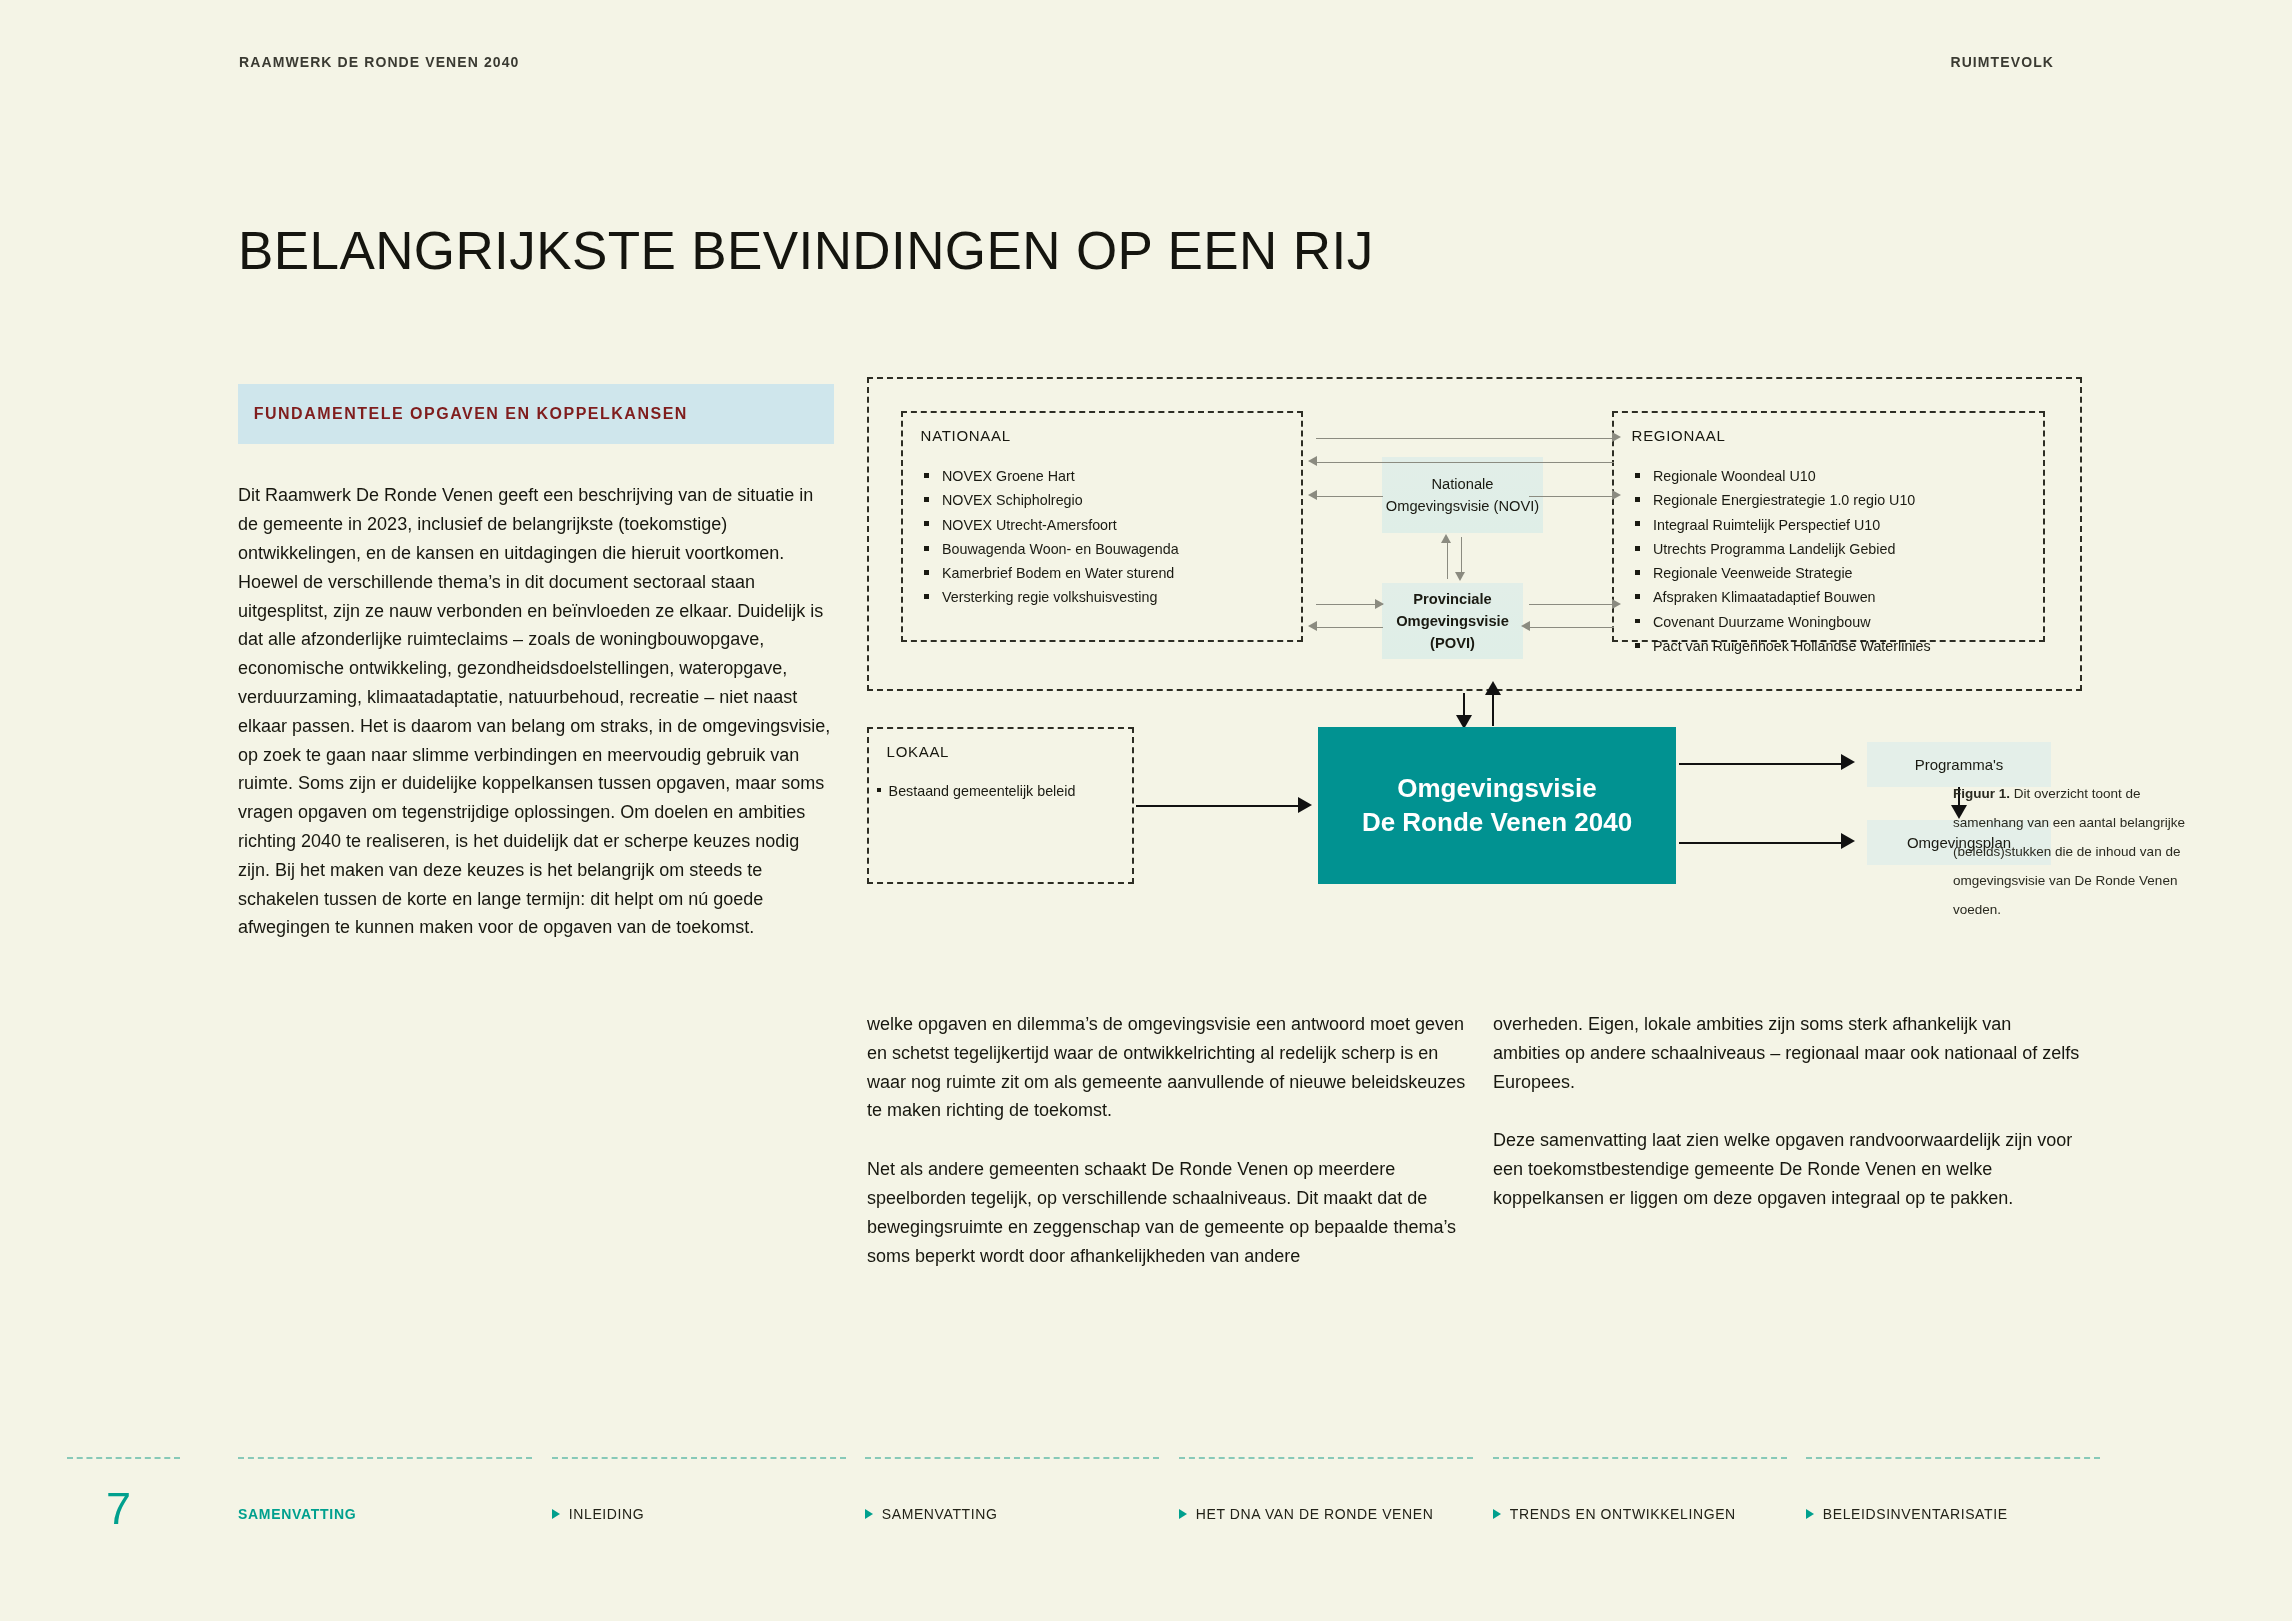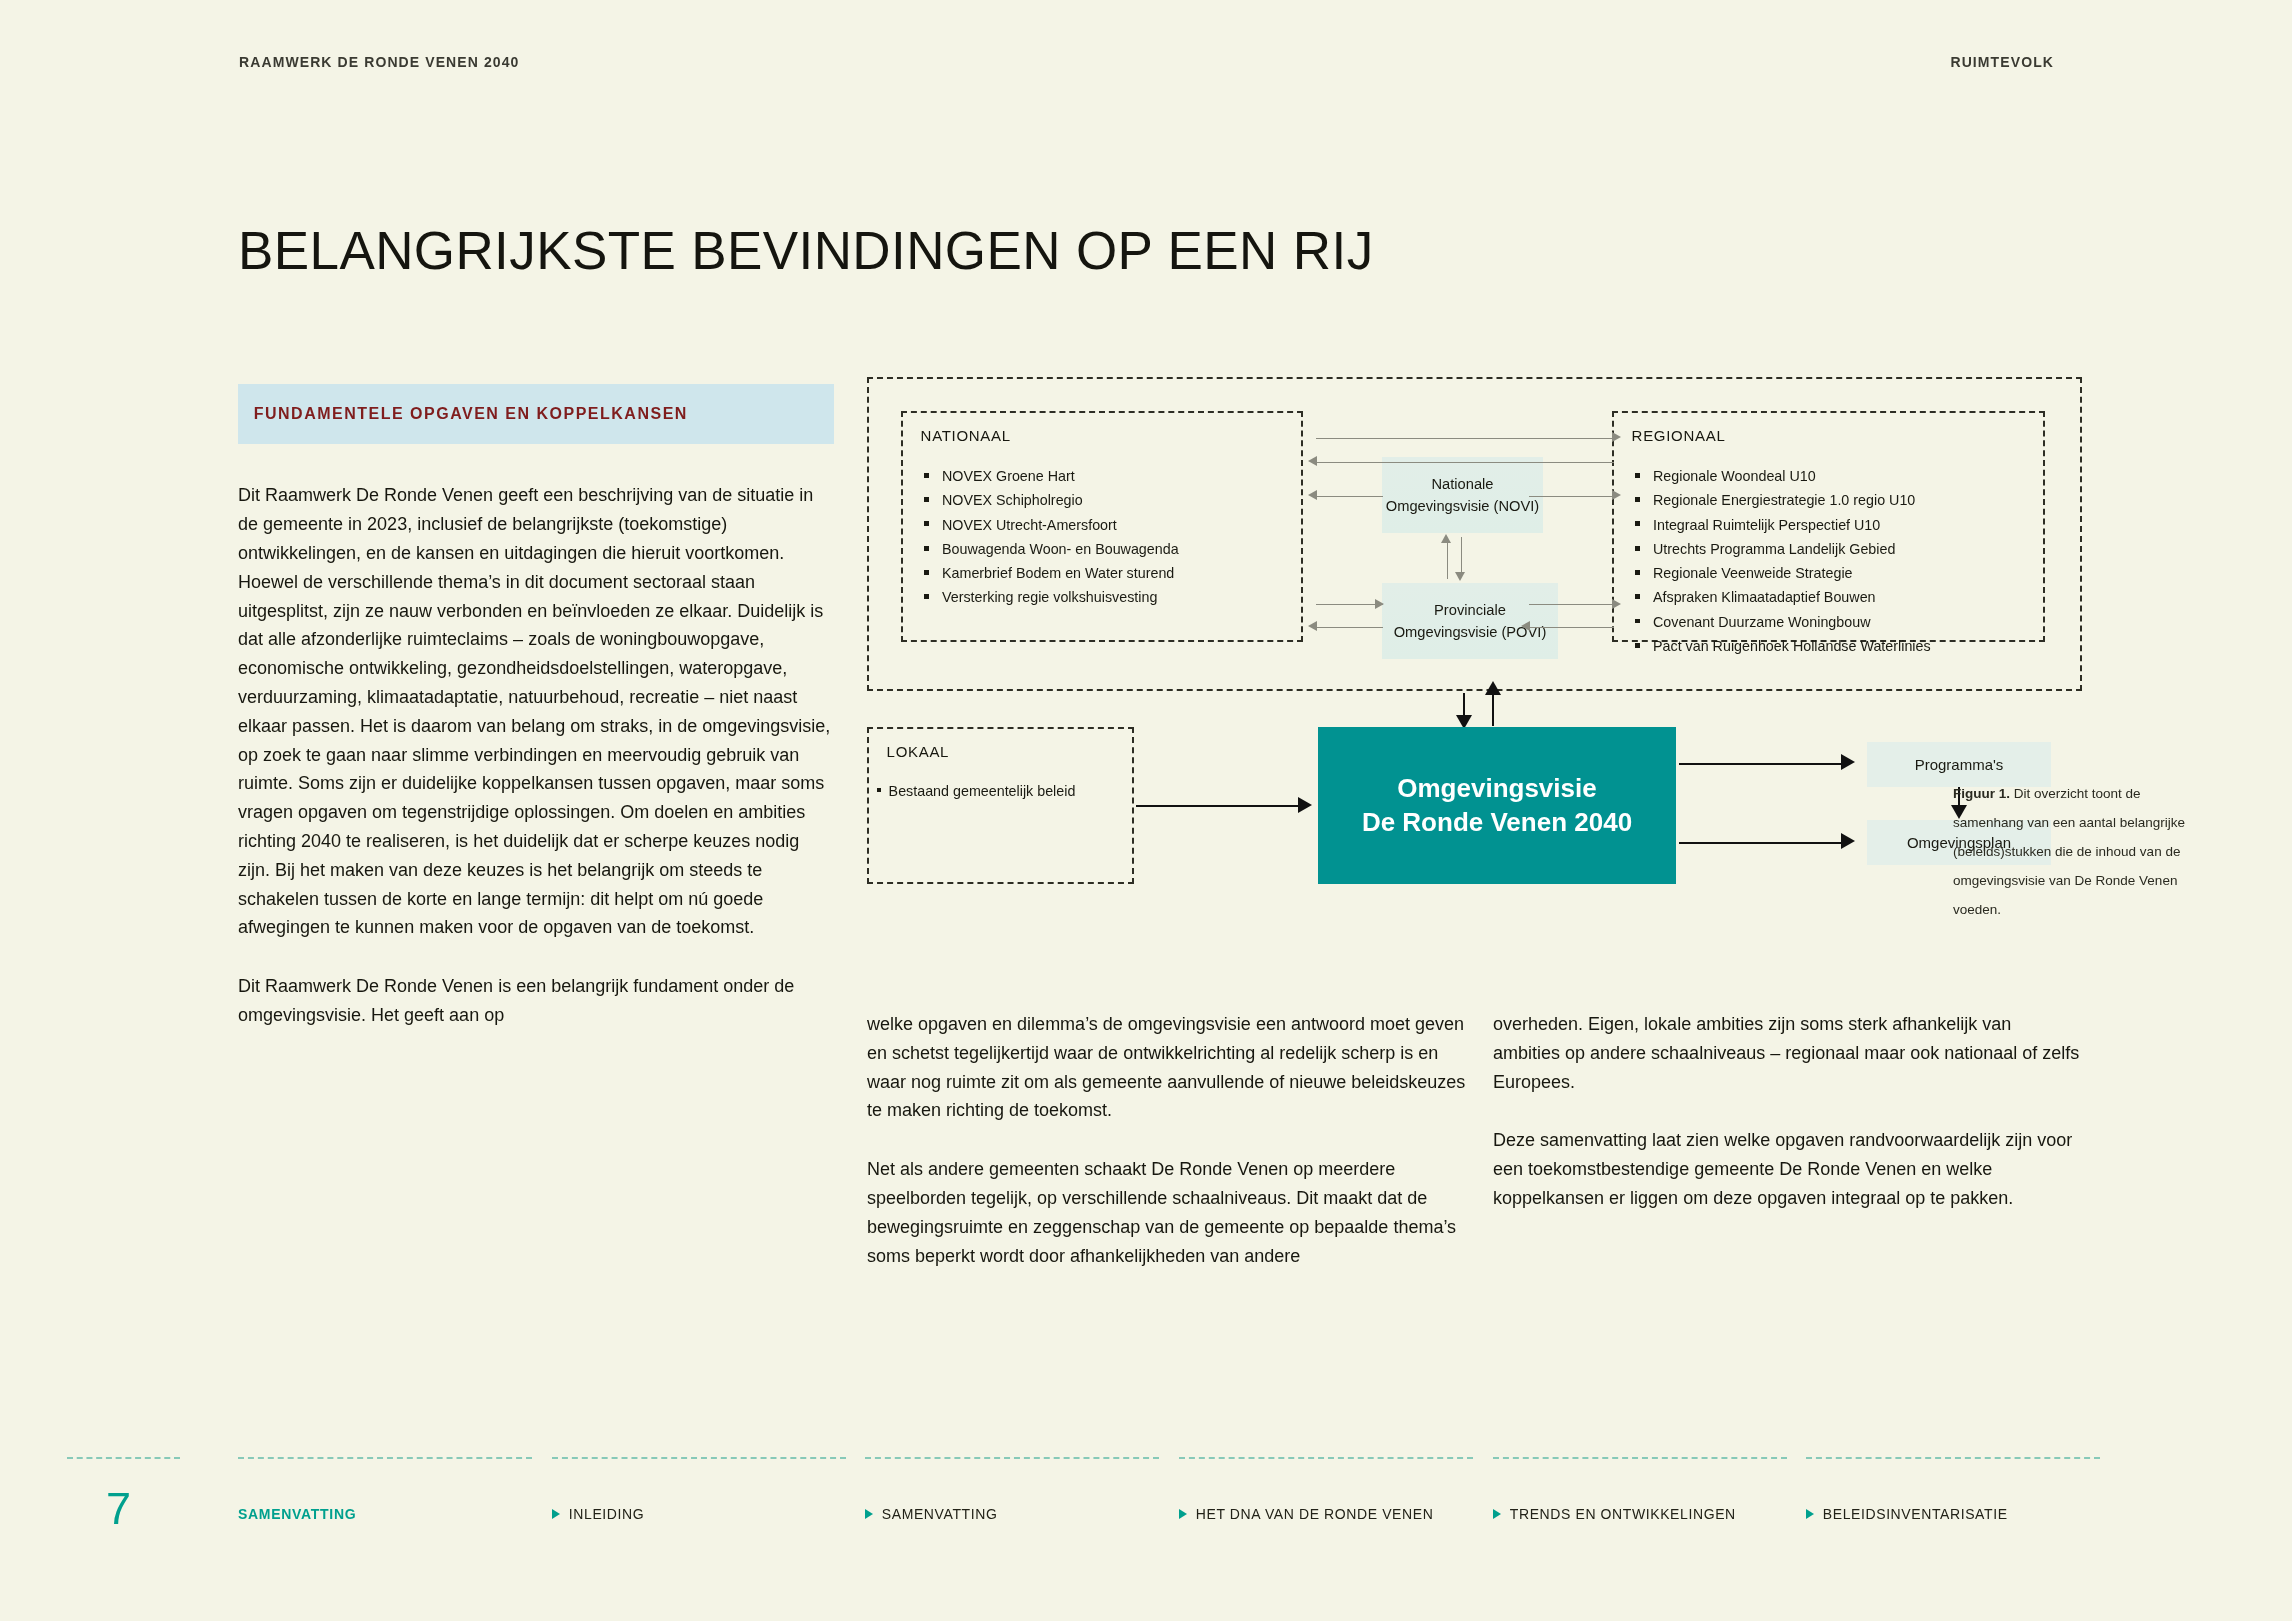--- a/index.html
+++ b/index.html
@@ -161,21 +161,21 @@
     line-height: 1.50;
     text-align: center;
     color: #1a1a12;
     display: flex;
     flex-direction: column;
     justify-content: center;
     align-items: center;
     box-sizing: border-box;
   }
   .visie-novi { top: 80px; left: 515px; width: 161px; height: 76px; }
-  .visie-povi { top: 206px; left: 515px; width: 176px; height: 76px; }
+  .visie-povi { top: 206px; left: 515px; width: 141px; height: 76px; font-weight: bold; }
 
   .out-box {
     position: absolute;
     background: #e4efe9;
     font-size: 15px;
     color: #1a1a12;
     display: flex;
     align-items: center;
     justify-content: center;
     box-sizing: border-box;
@@ -291,21 +291,20 @@
 <div class="page-header">
   <div class="header-left">RAAMWERK DE RONDE VENEN 2040</div>
   <div class="header-right">RUIMTEVOLK</div>
 </div>
 
 <h1 class="page-title">BELANGRIJKSTE BEVINDINGEN OP EEN RIJ</h1>
 
 <div class="left-col">
   <div class="section-banner">FUNDAMENTELE OPGAVEN EN KOPPELKANSEN</div>
   <p class="body-p first">Dit Raamwerk De Ronde Venen geeft een beschrijving van de situatie in de gemeente in 2023, inclusief de belangrijkste (toekomstige) ontwikkelingen, en de kansen en uitdagingen die hieruit voortkomen. Hoewel de verschillende thema’s in dit document sectoraal staan uitgesplitst, zijn ze nauw verbonden en beïnvloeden ze elkaar. Duidelijk is dat alle afzonderlijke ruimteclaims – zoals de woningbouwopgave, economische ontwikkeling, gezondheidsdoelstellingen, wateropgave, verduurzaming, klimaatadaptatie, natuurbehoud, recreatie – niet naast elkaar passen. Het is daarom van belang om straks, in de omgevingsvisie, op zoek te gaan naar slimme verbindingen en meervoudig gebruik van ruimte. Soms zijn er duidelijke koppelkansen tussen opgaven, maar soms vragen opgaven om tegenstrijdige oplossingen. Om doelen en ambities richting 2040 te realiseren, is het duidelijk dat er scherpe keuzes nodig zijn. Bij het maken van deze keuzes is het belangrijk om steeds te schakelen tussen de korte en lange termijn: dit helpt om nú goede afwegingen te kunnen maken voor de opgaven van de toekomst.</p>
-  <p class="body-p">Dit Raamwerk De Ronde Venen is een belangrijk fundament onder de omgevingsvisie. Het geeft aan op</p>
 </div>
 
 <div class="mid-col">
   <p class="body-p">welke opgaven en dilemma’s de omgevingsvisie een antwoord moet geven en schetst tegelijkertijd waar de ontwikkelrichting al redelijk scherp is en waar nog ruimte zit om als gemeente aanvullende of nieuwe beleidskeuzes te maken richting de toekomst.</p>
   <p class="body-p">Net als andere gemeenten schaakt De Ronde Venen op meerdere speelborden tegelijk, op verschillende schaalniveaus. Dit maakt dat de bewegingsruimte en zeggenschap van de gemeente op bepaalde thema’s soms beperkt wordt door afhankelijkheden van andere</p>
 </div>
 
 <div class="right-col">
   <p class="body-p">overheden. Eigen, lokale ambities zijn soms sterk afhankelijk van ambities op andere schaalniveaus – regionaal maar ook nationaal of zelfs Europees.</p>
   <p class="body-p">Deze samenvatting laat zien welke opgaven randvoorwaardelijk zijn voor een toekomstbestendige gemeente De Ronde Venen en welke koppelkansen er liggen om deze opgaven integraal op te pakken.</p>

